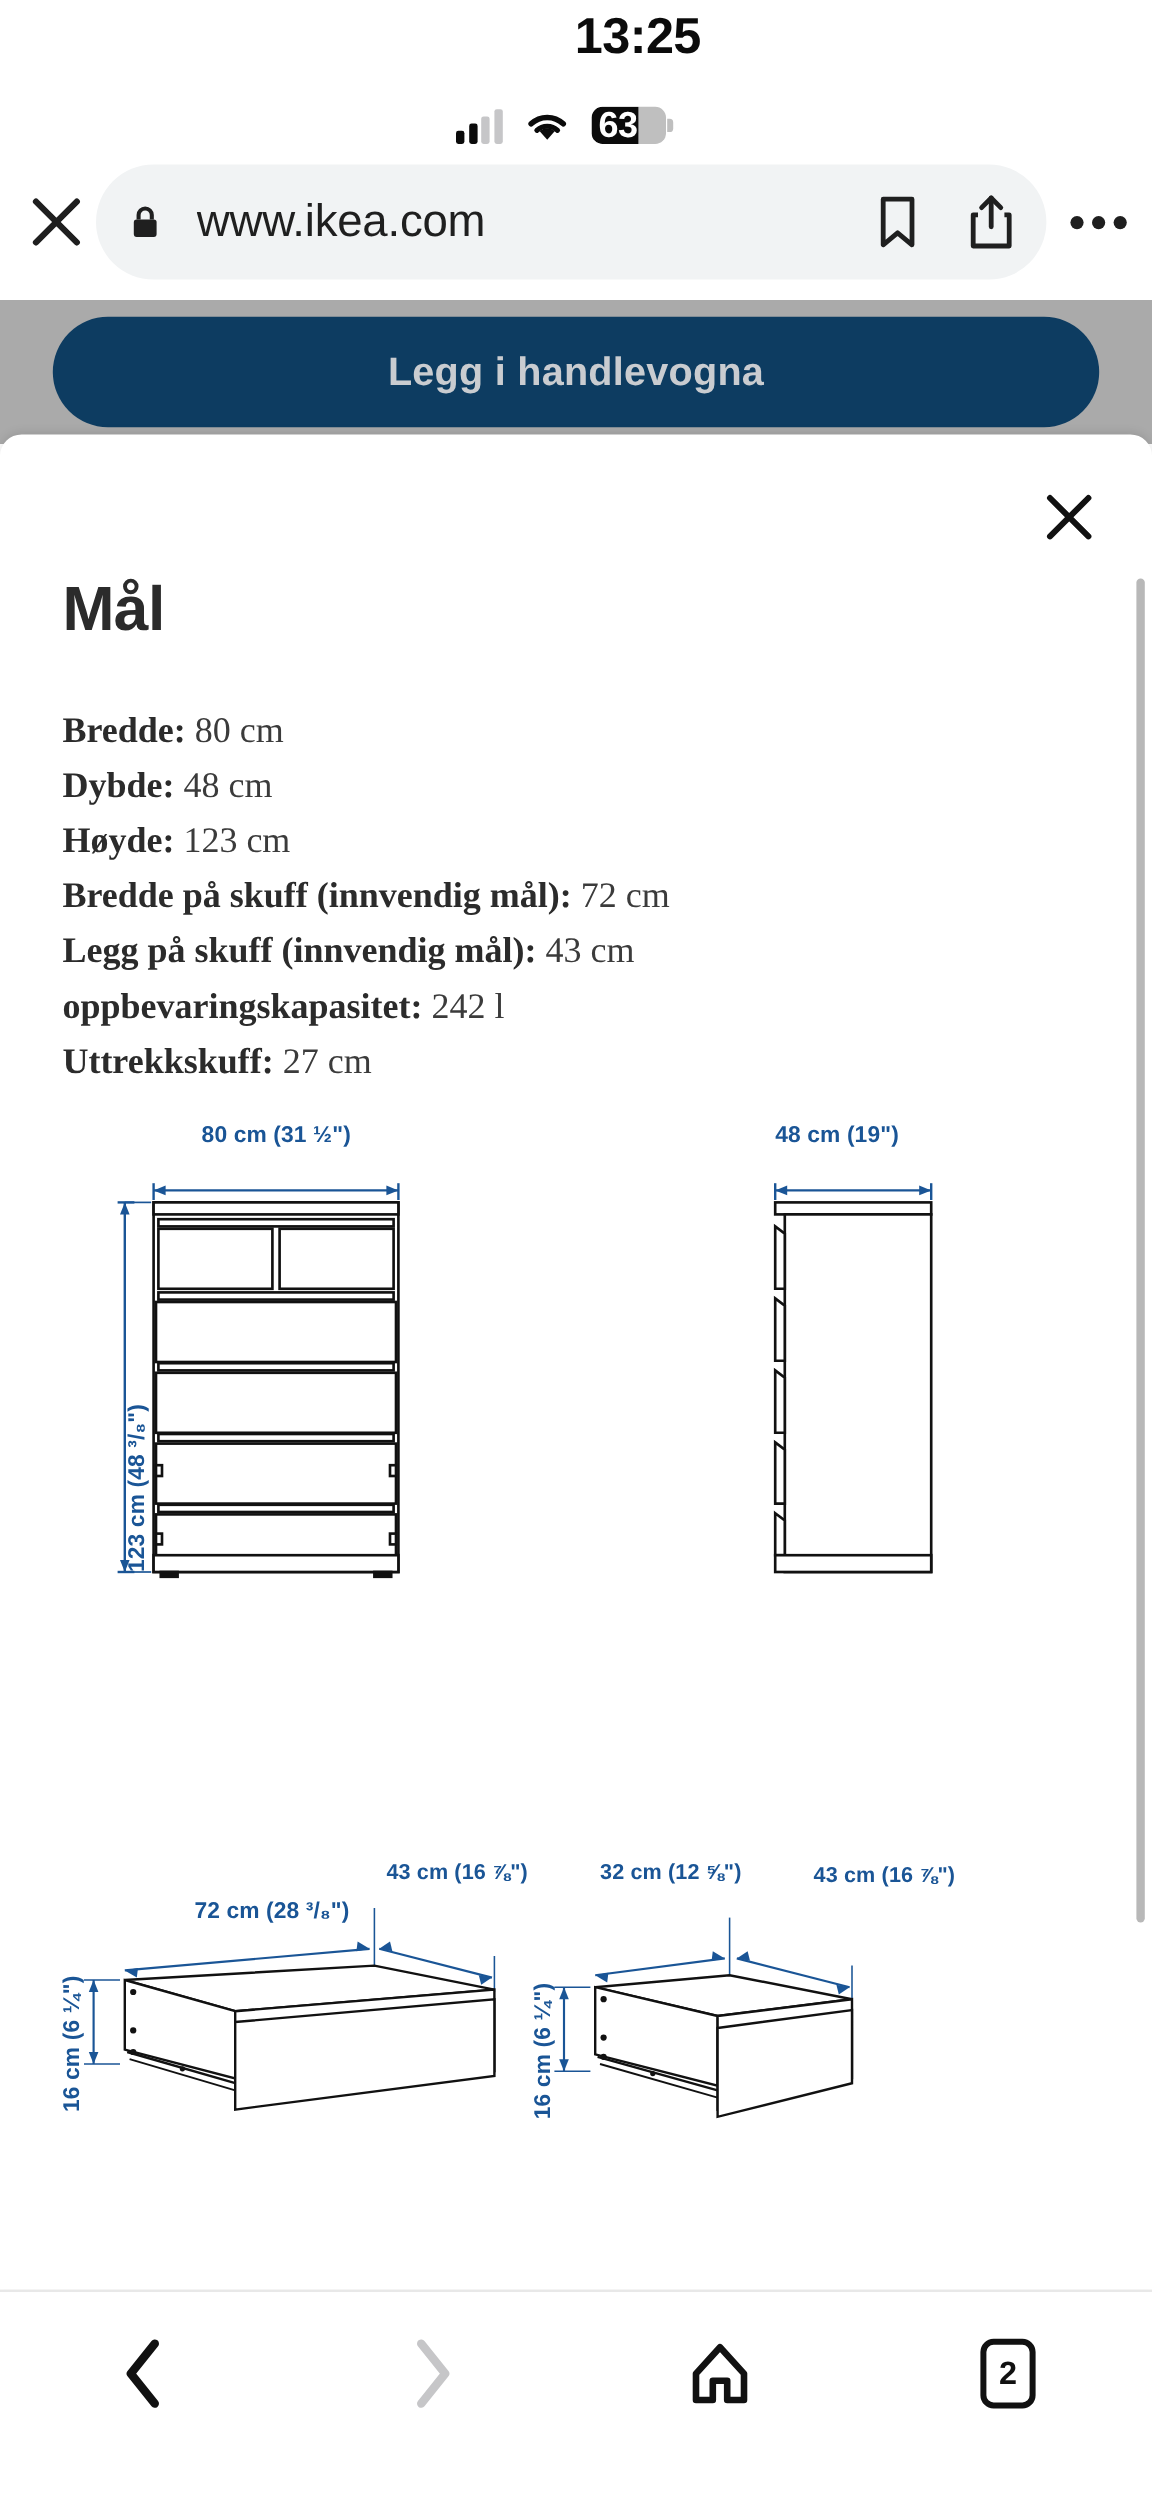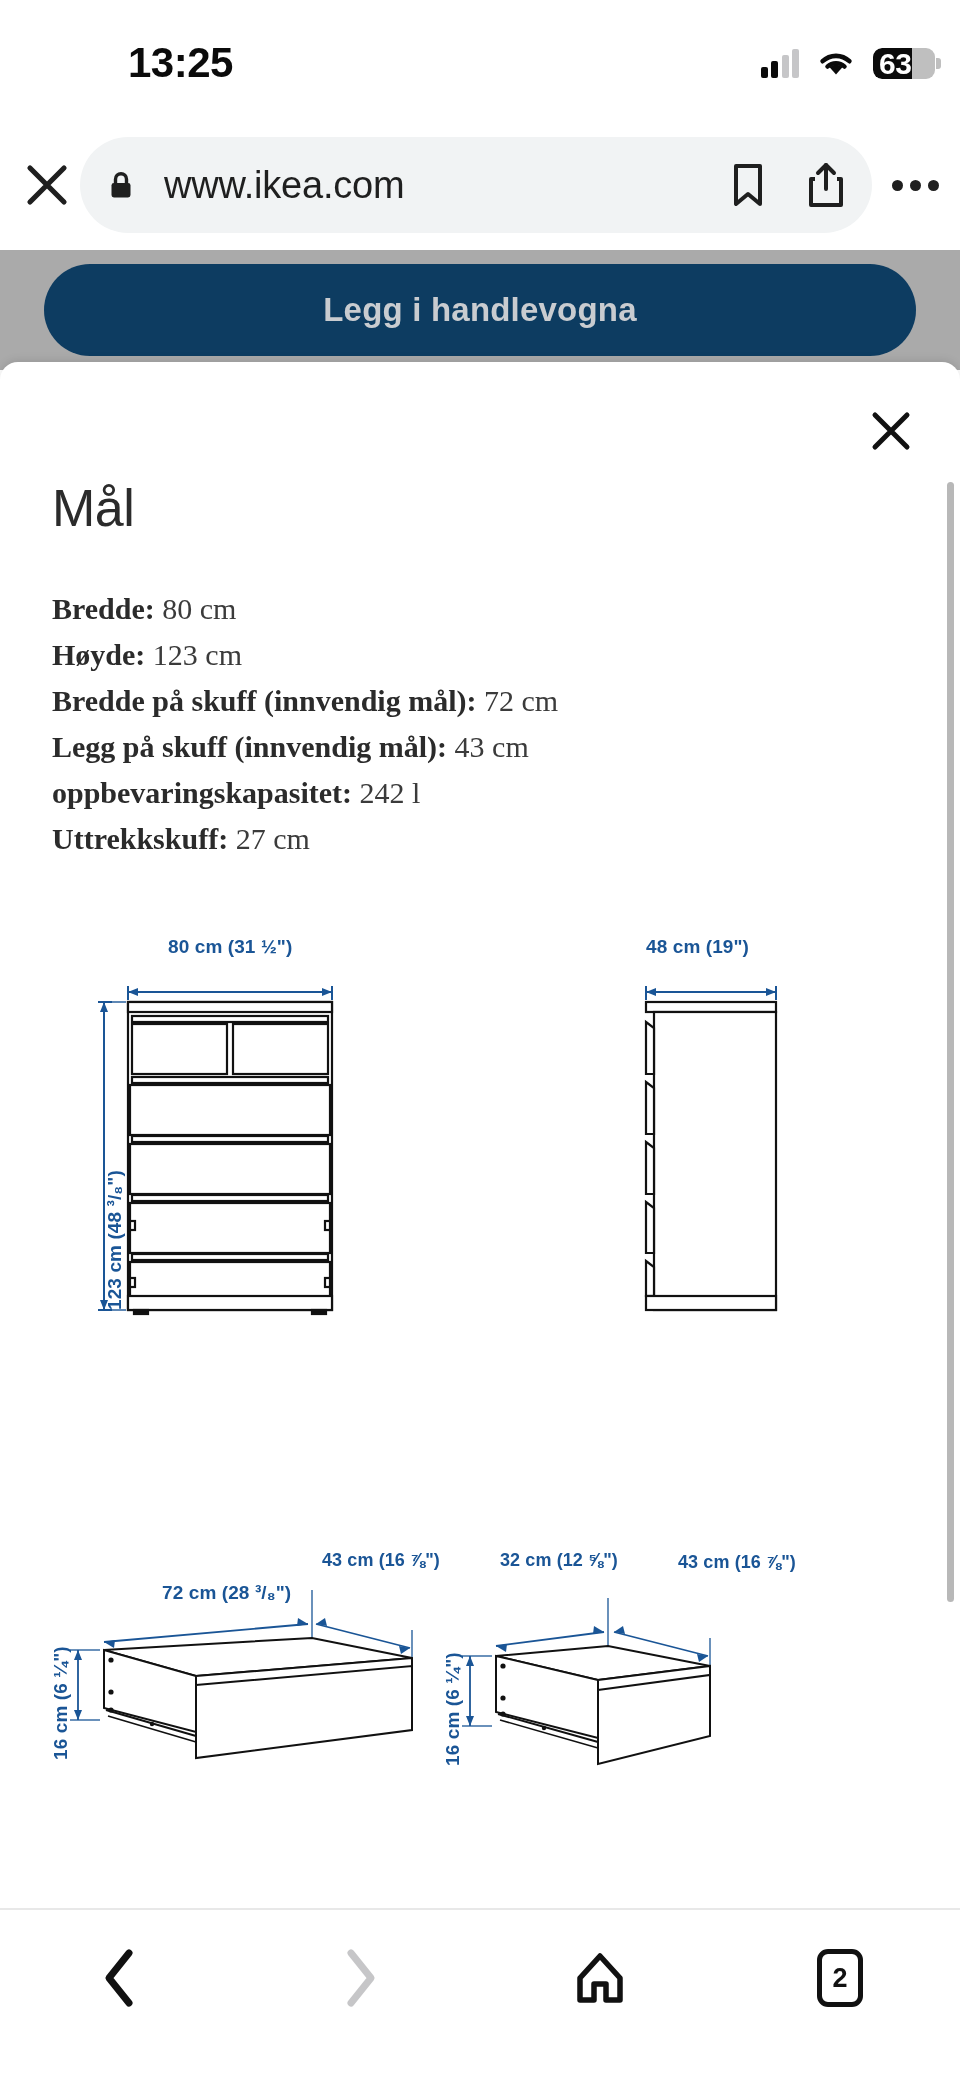--- a/index.html
+++ b/index.html
@@ -9,20 +9,21 @@
     font-family: "Liberation Sans", sans-serif;
     overflow: hidden;
   }
   .screen { position: relative; width: 960px; height: 2086px; background: #fff; }
 
   
   .status-bar {
     position: absolute; top: 0; left: 0; width: 960px; height: 120px;
     display: flex; align-items: center; justify-content: space-between;
     padding: 0 25px 0 0;
+    flex-direction: column;
   }
   .status-time {
     font-size: 42px; font-weight: 700; color: #0b0b0b;
     letter-spacing: -0.5px; margin-left: 128px; margin-top: 6px;
   }
   .status-icons { display: flex; align-items: center; gap: 18px; margin-top: 6px; }
   .signal { display: flex; align-items: flex-end; gap: 3.5px; height: 30px; }
   .signal i { display: block; width: 7px; border-radius: 2px; background: #0b0b0b; }
   .signal i:nth-child(1) { height: 11px; }
   .signal i:nth-child(2) { height: 17px; }
@@ -96,21 +97,21 @@
   .modal-close {
     position: absolute; top: 38px; right: 38px; width: 62px; height: 62px;
     display: flex; align-items: center; justify-content: center;
   }
   .modal-scrollbar {
     position: absolute; right: 6px; top: 120px; width: 7px; height: 1120px;
     background: #b8b8b8; border-radius: 4px;
   }
   .modal-title {
     position: absolute; top: 478px; left: 52px;
-    font-size: 52px; font-weight: 400; color: #2b2b2b; letter-spacing: -0.5px;
+    font-size: 52px; font-weight: 700; color: #2b2b2b; letter-spacing: -0.5px;
   }
 
   .specs { position: absolute; top: 586px; left: 52px; width: 830px; font-family: Liberation Serif, serif; }
   .spec-row {
     font-size: 30px; color: #3b3b3b; line-height: 46px; white-space: nowrap;
   }
   .spec-row b { font-weight: 700; color: #2b2b2b; }
 
   
   .drawings { position: absolute; top: 940px; left: 0; width: 960px; height: 560px; }
@@ -222,20 +223,24 @@
   </div>
 
   <div class="modal-title">Mål</div>
 
   <div class="specs">
     <div class="spec-row">
       <b>Bredde:</b>
       <span>80 cm</span>
     </div>
     <div class="spec-row">
+      <b>Dybde:</b>
+      <span>48 cm</span>
+    </div>
+    <div class="spec-row">
       <b>Høyde:</b>
       <span>123 cm</span>
     </div>
     <div class="spec-row">
       <b>Bredde på skuff (innvendig mål):</b>
       <span>72 cm</span>
     </div>
     <div class="spec-row">
       <b>Legg på skuff (innvendig mål):</b>
       <span>43 cm</span>

